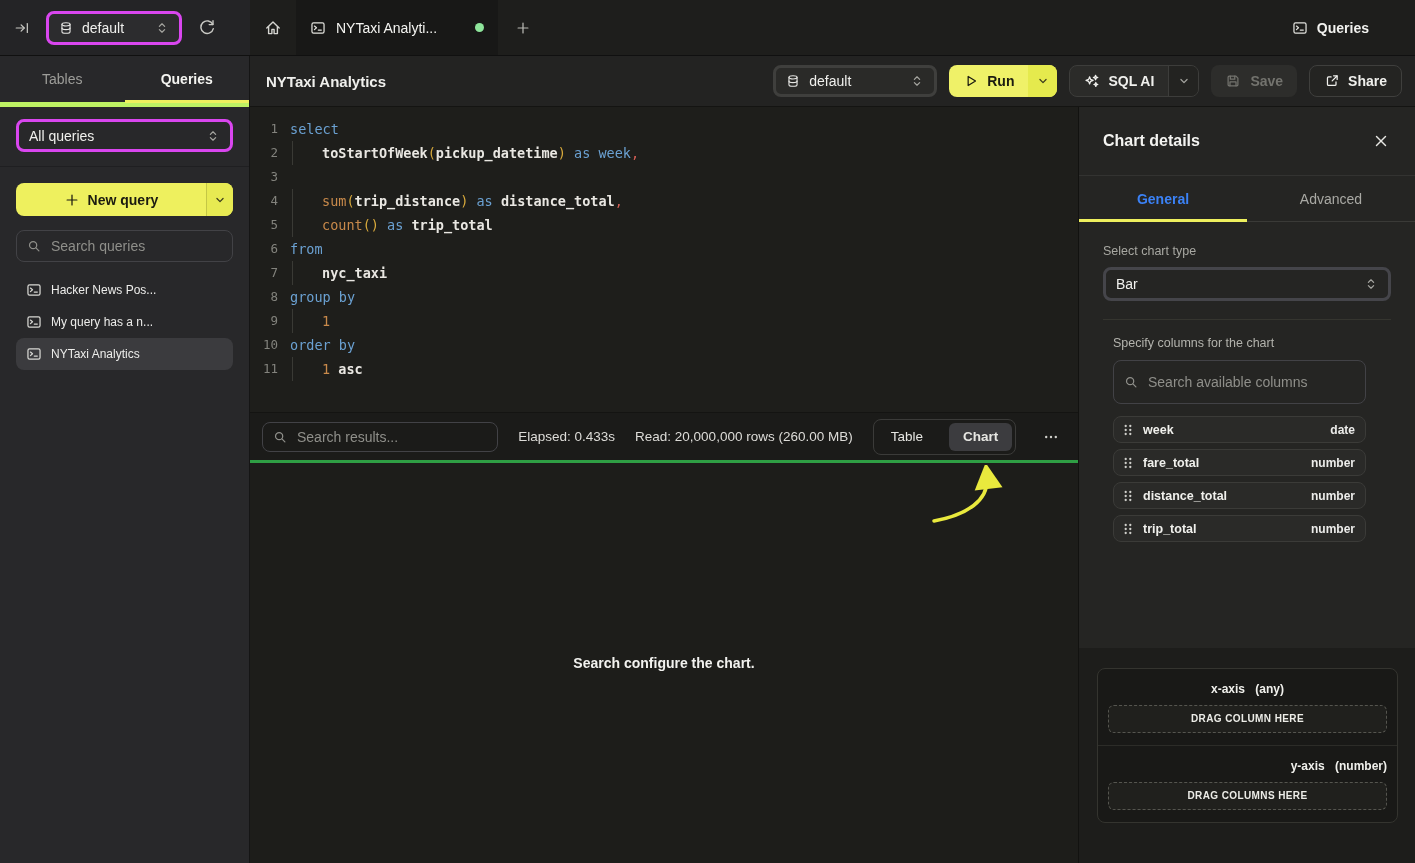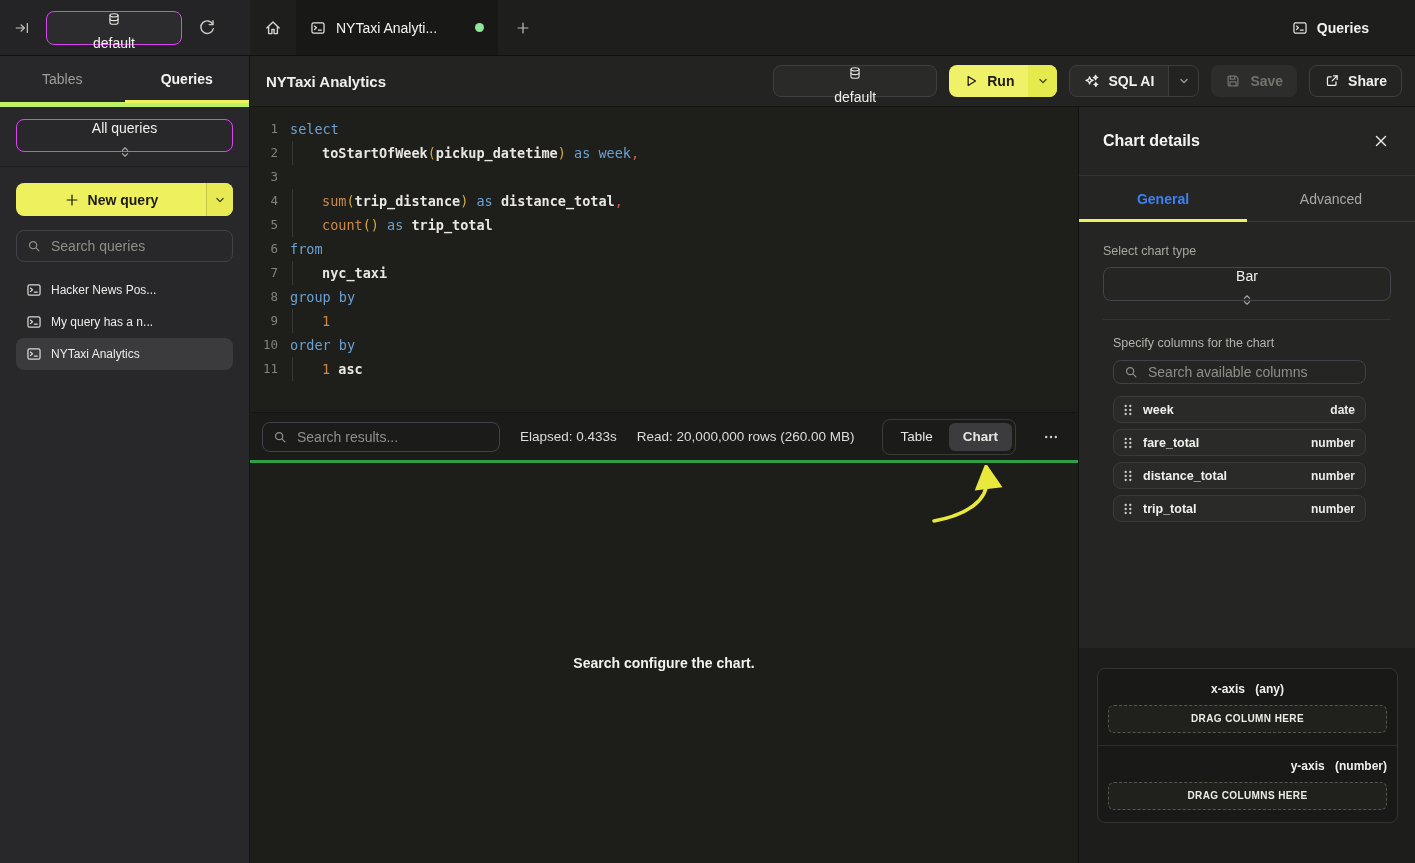--- a/index.html
+++ b/index.html
@@ -9,22 +9,22 @@
 
   
   .topbar{height:56px;flex:none;display:flex;border-bottom:1px solid #101010;}
   .topbar-left{width:250px;flex:none;background:#242426;display:flex;align-items:center;padding:0 14px;gap:16px;}
   .topbar-right{flex:1;background:#1e1e1c;display:flex;align-items:stretch;}
   .icon{display:inline-flex;width:16px;height:16px;flex:none;}
   .icon svg{width:100%;height:100%;}
   .icon-sm{width:14px;height:14px;}
   .icon-lg{width:18px;height:18px;}
   .ghost-btn{display:flex;align-items:center;justify-content:center;color:#c9c9c4;cursor:pointer;background:none;border:none;padding:0;}
-  .sel{display:flex;align-items:center;gap:9px;border:1px solid #d946ef;border-radius:8px;height:34px;
-       padding:0 10px;background:#2c2c2e;cursor:pointer;flex-direction:column;}
+  .sel{display:flex;align-items:center;gap:9px;border:3px solid #d946ef;border-radius:8px;height:34px;
+       padding:0 10px;background:#2c2c2e;cursor:pointer;}
   .sel-label{font-size:14px;color:#f0f0ed;flex:1;}
   .sel .caret{color:#a5a5a0;}
   .db-sel{width:136px;}
   .home-btn{width:46px;color:#d6d6d1;}
   .editor-tab{width:202px;background:#181817;display:flex;align-items:center;gap:10px;padding:0 14px;cursor:pointer;}
   .editor-tab .icon{color:#e2e2dd;}
   .tab-title{flex:1;font-size:14px;color:#f4f4f1;white-space:nowrap;overflow:hidden;}
   .tab-dot{width:9px;height:9px;border-radius:50%;flex:none;}
   .newtab-btn{width:50px;color:#b9b9b4;}
   .topbar-spacer{flex:1;}
@@ -100,21 +100,21 @@
   .tok-id{color:#e9e7e2;font-weight:bold;}
   .tok-num{color:#c98a4b;}
   .tok-cm{color:#d35f55;}
   .tok-pl{color:#d8d6d1;}
 
   
   .results-bar{height:48px;flex:none;background:#1b1b19;border-top:1px solid #141412;display:flex;
                align-items:center;padding:0 12px;gap:20px;}
   .results-search{width:238px;height:30px;}
   .stat{font-size:13.5px;color:#dddcd8;white-space:nowrap;}
-  .view-toggle{margin-left:auto;display:flex;border:1px solid #3b3b39;border-radius:8px;padding:3px;gap:2px;}
+  .view-toggle{margin-left:auto;display:flex;border:1px solid #3b3b39;border-radius:8px;padding:3px;gap:12px;}
   .view-seg{padding:0 14px;height:28px;display:flex;align-items:center;border-radius:6px;font-size:13.5px;
             color:#e6e6e2;cursor:pointer;}
   .view-seg.active{background:#3c3c3f;font-weight:600;}
   .more-btn{width:30px;height:28px;color:#d0d0cb;}
 
   .green-divider{height:3px;flex:none;}
   .chart-area{flex:1;background:#1d1d1a;position:relative;display:flex;align-items:center;justify-content:center;}
   .chart-msg{font-size:14px;font-weight:700;color:#f2f2ef;}
   .cfg-arrow{position:absolute;left:668px;top:2px;}
 
@@ -128,21 +128,21 @@
   .panel-tab{flex:1;display:flex;align-items:center;justify-content:center;font-size:14px;color:#a9a9a4;
              position:relative;cursor:pointer;}
   .panel-tab.active{color:#3b82f6;font-weight:600;}
   .panel-tab.active::after{content:"";position:absolute;left:0;right:0;bottom:-1px;height:3px;background:#eef05e;}
   .panel-body{flex:1;min-height:0;padding:20px 24px 0;}
   .field-label{font-size:12.5px;color:#a8a8a2;margin:2px 0 9px;}
   .chart-type-sel{width:100%;height:34px;background:transparent;border-color:#45454a;}
   .panel-divider{height:1px;background:#35352f;margin:18px 0 16px;border:none;}
   .columns-section{padding-left:10px;padding-right:25px;}
   .columns-label{font-size:12.5px;color:#b3b3ad;margin-bottom:10px;}
-  .col-search{height:24px;margin-bottom:12px;}
+  .col-search{height:44px;margin-bottom:12px;}
   .col-chip{height:27px;display:flex;align-items:center;gap:8px;padding:0 10px 0 7px;background:#2a2a28;
             border:1px solid #3b3b38;border-radius:8px;margin-bottom:6px;cursor:grab;}
   .col-chip .icon{color:#d0d0cb;}
   .col-name{font-size:12.5px;font-weight:700;color:#f0f0ec;}
   .col-type{margin-left:auto;font-size:12px;font-weight:700;color:#ececе8;color:#ececea;}
   .axis-zone{flex:none;height:215px;background:#1d1d1b;padding:20px 17px 0 18px;}
   .axis-card{height:155px;border:1px solid #34342f;border-radius:8px;background:#191917;display:flex;flex-direction:column;overflow:hidden;}
   .axis-half{flex:1;display:flex;flex-direction:column;align-items:center;justify-content:center;gap:9px;padding:0 10px;}
   .axis-half + .axis-half{border-top:1px solid #2c2c28;align-items:flex-end;}
   .axis-title{font-size:12px;color:#f0f0ec;}

